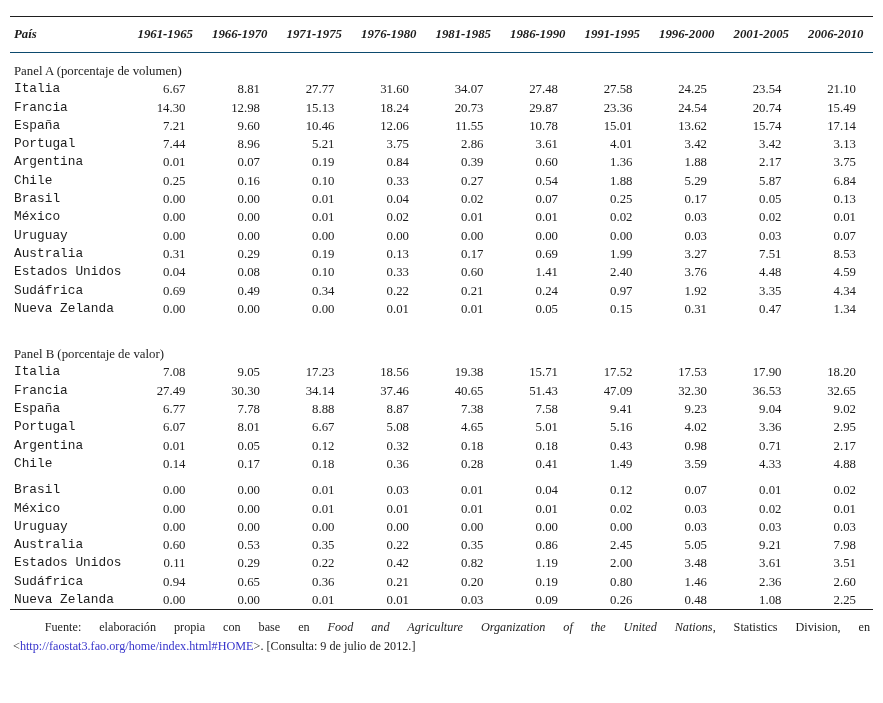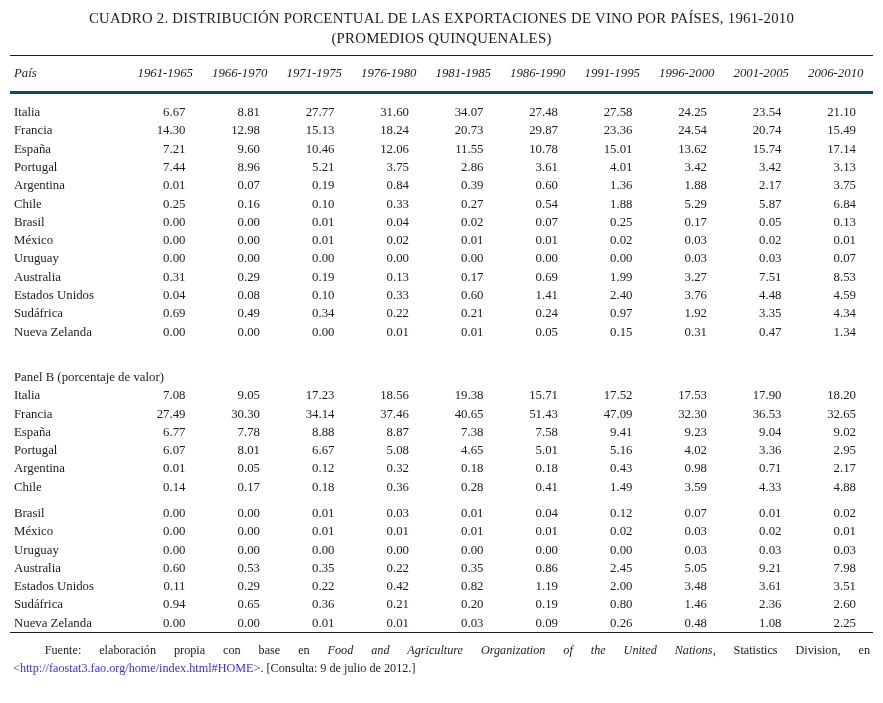--- a/index.html
+++ b/index.html
@@ -20,32 +20,32 @@
     border-collapse: collapse;
     table-layout: fixed;
     margin-top: 7px;
     border-top: 1.5px solid #1f1f1f;
     border-bottom: 1.5px solid #1f1f1f;
     font-size: 12.8px;
   }
   col.c-country { width: 118px; }
 
   thead th {
-    font-weight: normal; font-style: italic;
+    font-weight: bold; font-style: italic;
     font-size: 12.8px;
     height: 35px; vertical-align: middle;
-    border-bottom: 3px solid #0c4a6e;
+    border-bottom: 1px solid #0c4a6e;
     padding: 0;
   }
   thead th.h-country { text-align: left; padding-left: 4px; }
   thead th.h-period  { text-align: center; }
 
   tbody td { padding: 0; height: 18.3px; line-height: 18.3px; vertical-align: middle; }
   td.panel-label { text-align: left; padding-left: 4px; }
-  td.country { text-align: left; padding-left: 4px; white-space: nowrap; }
+  td.country { text-align: left; padding-left: 4px; white-space: nowrap; font-family: Liberation Mono, monospace; }
   td.val { text-align: right; padding-right: 17px; font-variant-numeric: lining-nums; }
   tr.spacer-top td { height: 9px; line-height: 9px; }
   tr.spacer-panel td { height: 27px; line-height: 27px; }
   tr.spacer-group td { height: 8px; line-height: 8px; }
 
   .source-note {
     margin-top: 8px;
     padding: 0 3px;
     font-size: 12.2px;
     line-height: 1.5;
@@ -53,24 +53,20 @@
     text-indent: 2.6em;
   }
   .seg-italic { font-style: italic; }
   .seg-link { text-decoration: none; }
 </style>
 </head>
 <body>
 
 <div class="page">
 
-  <div class="title-block">
-    <div class="title-line1">CUADRO 2. DISTRIBUCIÓN PORCENTUAL DE LAS EXPORTACIONES DE VINO POR PAÍSES, 1961-2010</div>
-    <div class="title-line2">(PROMEDIOS QUINQUENALES)</div>
-  </div>
 
   <table class="data-table">
     <colgroup>
       <col class="c-country">
     <col>
         <col>
         <col>
         <col>
         <col>
         <col>
@@ -92,20 +88,23 @@
           <th class="h-period">1996-2000</th>
           <th class="h-period">2001-2005</th>
           <th class="h-period">2006-2010</th>
         </tr>
     </thead>
     <tbody>
         <tr class="spacer-top">
           <td colspan="11"></td>
         </tr>
         <tr>
+          <td class="panel-label" colspan="11">Panel A (porcentaje de volumen)</td>
+        </tr>
+        <tr>
           <td class="country">Italia</td>
           <td class="val">6.67</td>
           <td class="val">8.81</td>
           <td class="val">27.77</td>
           <td class="val">31.60</td>
           <td class="val">34.07</td>
           <td class="val">27.48</td>
           <td class="val">27.58</td>
           <td class="val">24.25</td>
           <td class="val">23.54</td>

